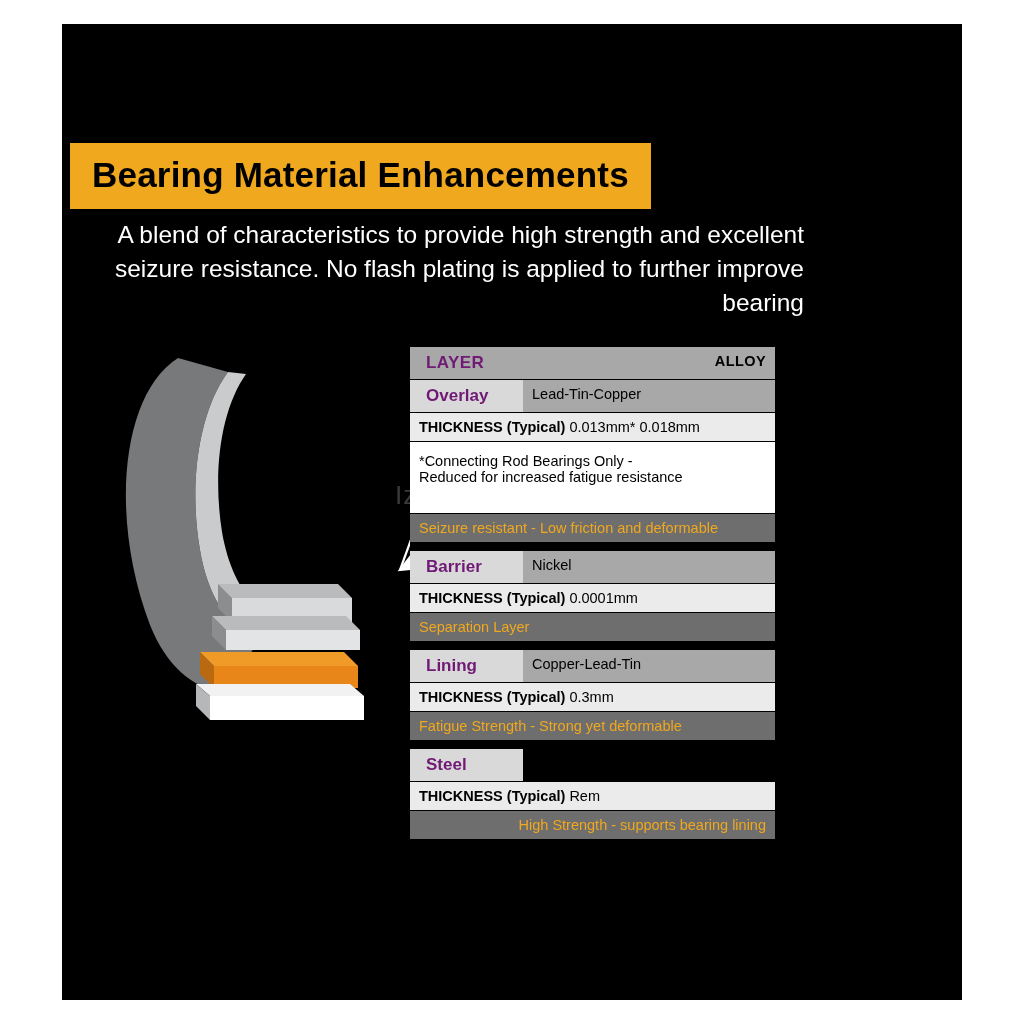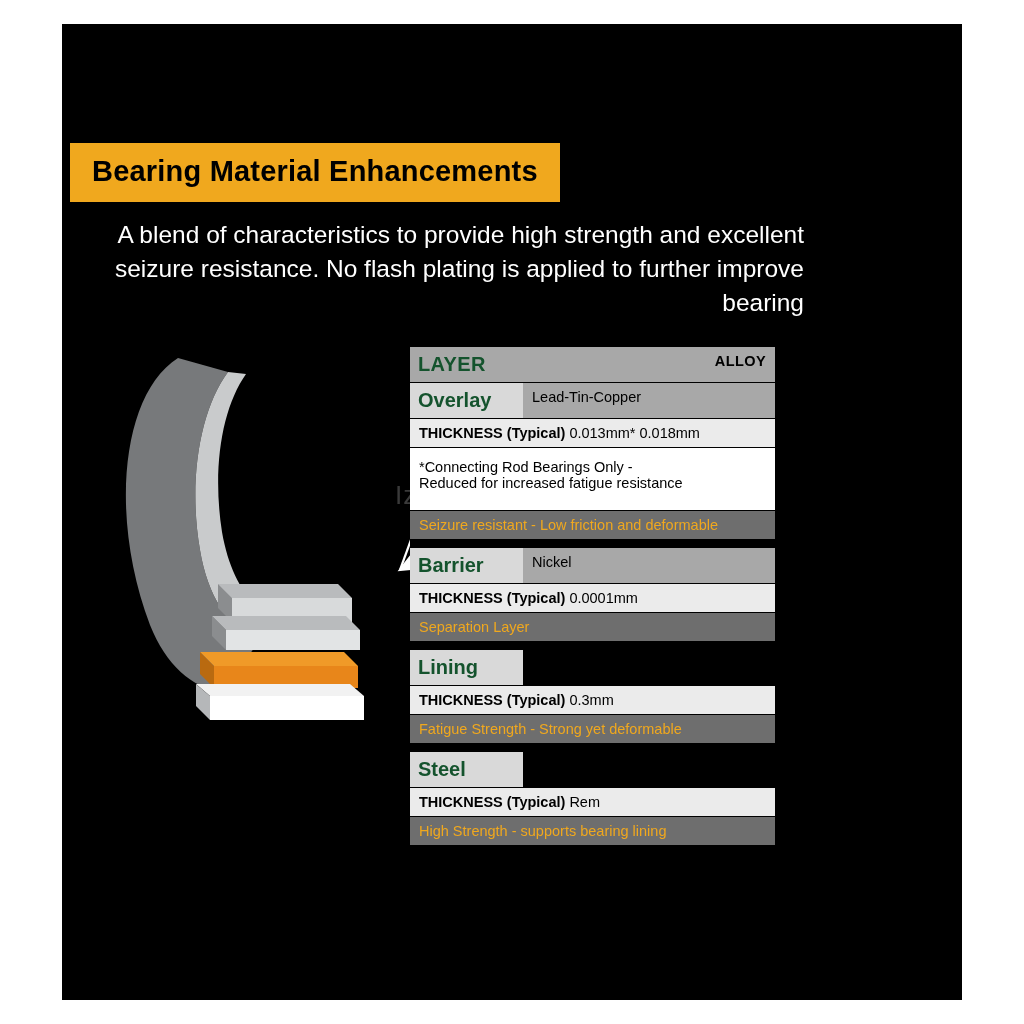--- a/index.html
+++ b/index.html
@@ -29,21 +29,21 @@
   }
   
   .title-bar {
     position: absolute;
     left: 70px;
     top: 143px;
     background: #f0a81e;
     padding: 12px 22px 14px 22px;
   }
   .title-bar .title-text {
-    font-size: 29px;
+    font-size: 35px;
     font-weight: bold;
     color: #000000;
     letter-spacing: 0.2px;
     white-space: nowrap;
   }
   .subtitle {
     position: absolute;
     left: 74px;
     top: 218px;
     width: 730px;
@@ -81,44 +81,44 @@
   }
   .row {
     display: flex;
     width: 365px;
     box-sizing: border-box;
     border-bottom: 1.5px solid #000;
   }
   .cell-label {
     width: 113px;
     box-sizing: border-box;
-    padding: 6px 8px;
-    font-size: 20px;
-    color: #14532d;
+    padding: 6px 16px;
+    font-size: 17px;
+    color: #701a75;
   }
   .cell-value {
     flex: 1;
     box-sizing: border-box;
     padding: 6px 9px;
     font-size: 14.5px;
     color: #000;
   }
   .cell-full {
     width: 365px;
     box-sizing: border-box;
     padding: 6px 9px;
     font-size: 14.5px;
   }
   .hdr .cell-label { background: #a8a8a8; font-weight: bold; letter-spacing: 0.4px; }
   .hdr .cell-value { background: #a8a8a8; font-weight: bold; letter-spacing: 0.4px; text-align: right; }
   .layer .cell-label { background: #d9d9d9; font-weight: bold; }
   .layer .cell-value { background: #a8a8a8; }
   .thick { background: #ebebeb; }
   .thick .lbl { font-weight: bold; margin-top: 24px; }
-  .note { background: #ffffff; font-size: 13px; line-height: 16px; padding-top: 7px; padding-bottom: 15px; }
+  .note { background: #ffffff; font-size: 13px; line-height: 16px; padding-top: 7px; padding-bottom: 24px; }
   .benefit { background: #6e6e6e; color: #f0a81e; font-size: 14.5px; }
   .sep-row { height: 8px; background: #000; border: none; }
   svg { display: block; }
 </style>
 </head>
 <body>
 
 <div id="stage">
 
   <div class="panel"></div>
@@ -210,20 +210,21 @@
       </div>
     </div>
     <div class="row benefit">
       <div class="cell-full">Separation Layer</div>
     </div>
 
     <div class="sep-row"></div>
 
     <div class="row layer">
       <div class="cell-label">Lining</div>
+      <div class="cell-value">Copper-Lead-Tin</div>
     </div>
     <div class="row thick">
       <div class="cell-full">
         <span class="lbl">THICKNESS (Typical)</span>
         <span>0.3mm</span>
       </div>
     </div>
     <div class="row benefit">
       <div class="cell-full">Fatigue Strength - Strong yet deformable</div>
     </div>
@@ -232,18 +233,18 @@
 
     <div class="row layer">
       <div class="cell-label">Steel</div>
     </div>
     <div class="row thick">
       <div class="cell-full">
         <span class="lbl">THICKNESS (Typical)</span>
         <span>Rem</span>
       </div>
     </div>
-    <div class="row benefit" style="border-bottom:none;">
+    <div class="row benefit" style="border-bottom:none;text-align:right;">
       <div class="cell-full">High Strength - supports bearing lining</div>
     </div>
 
   </div>
 </div>
 
 </body></html>

